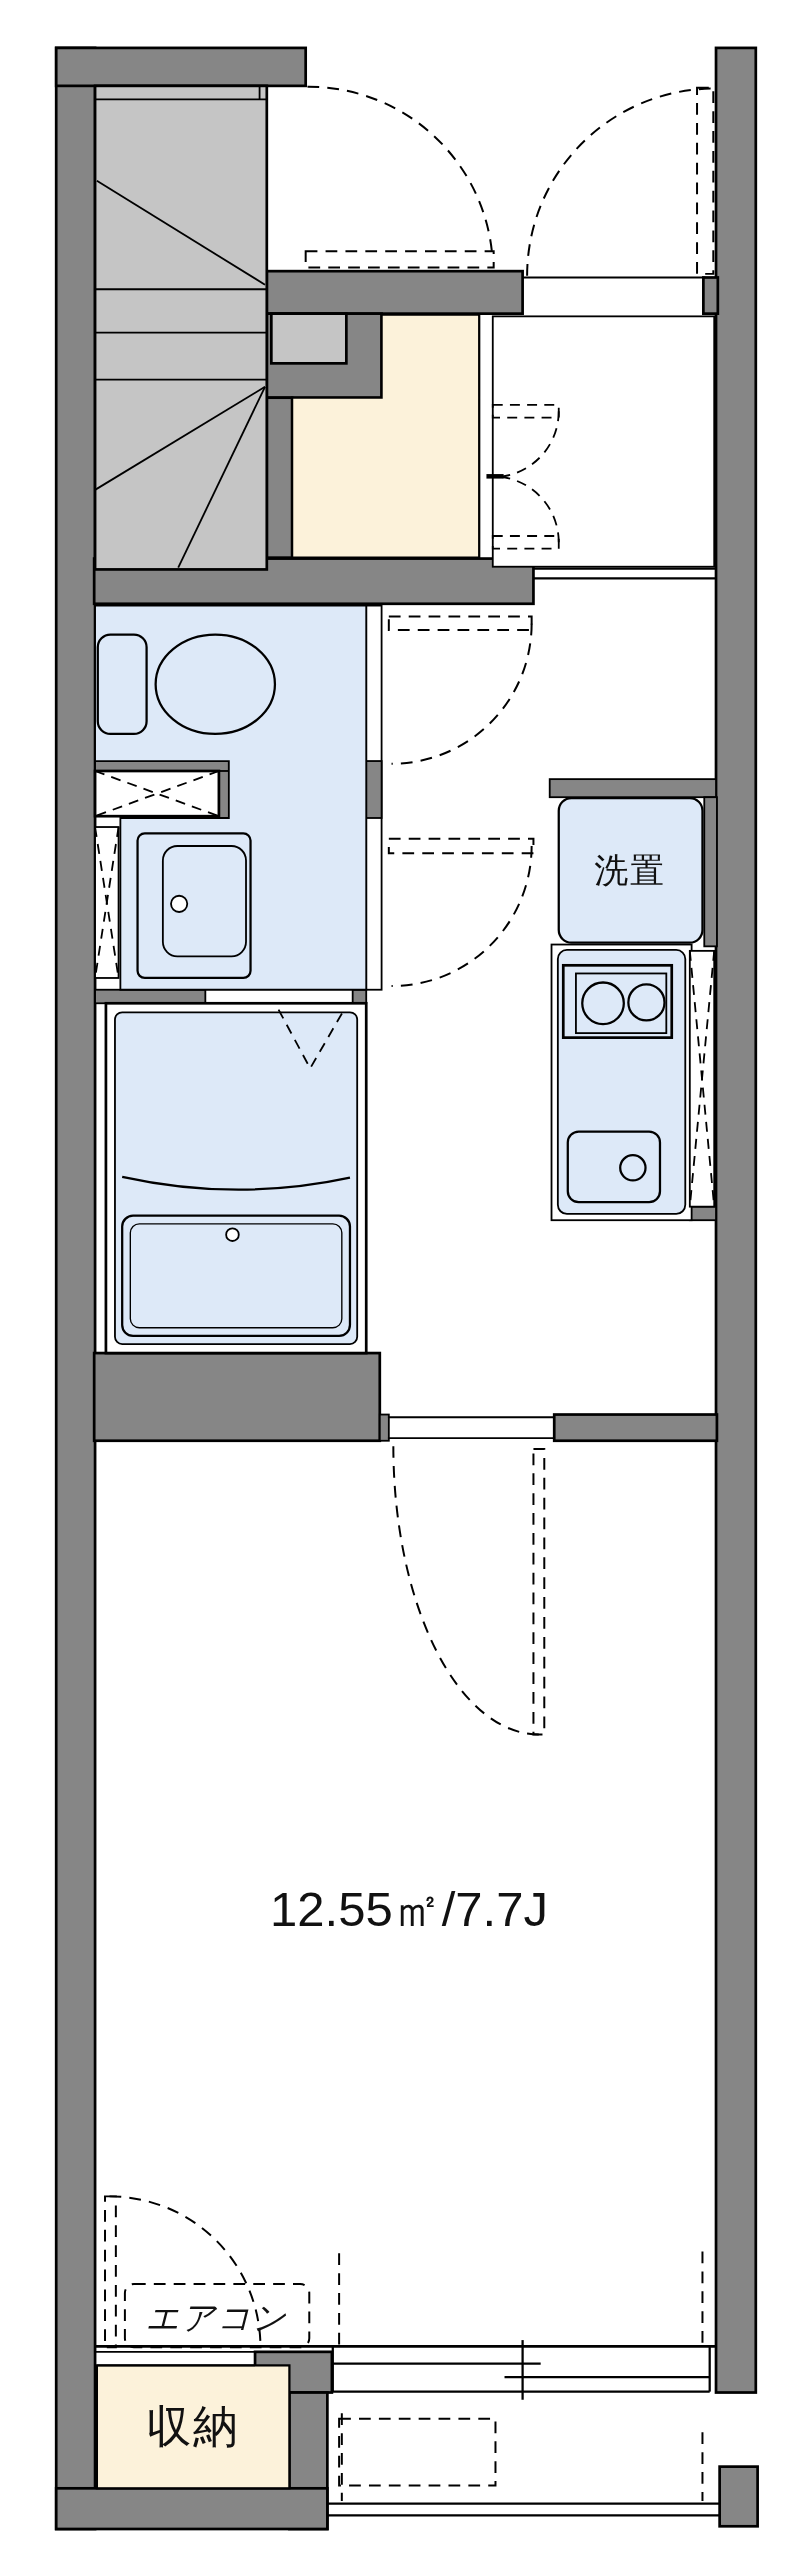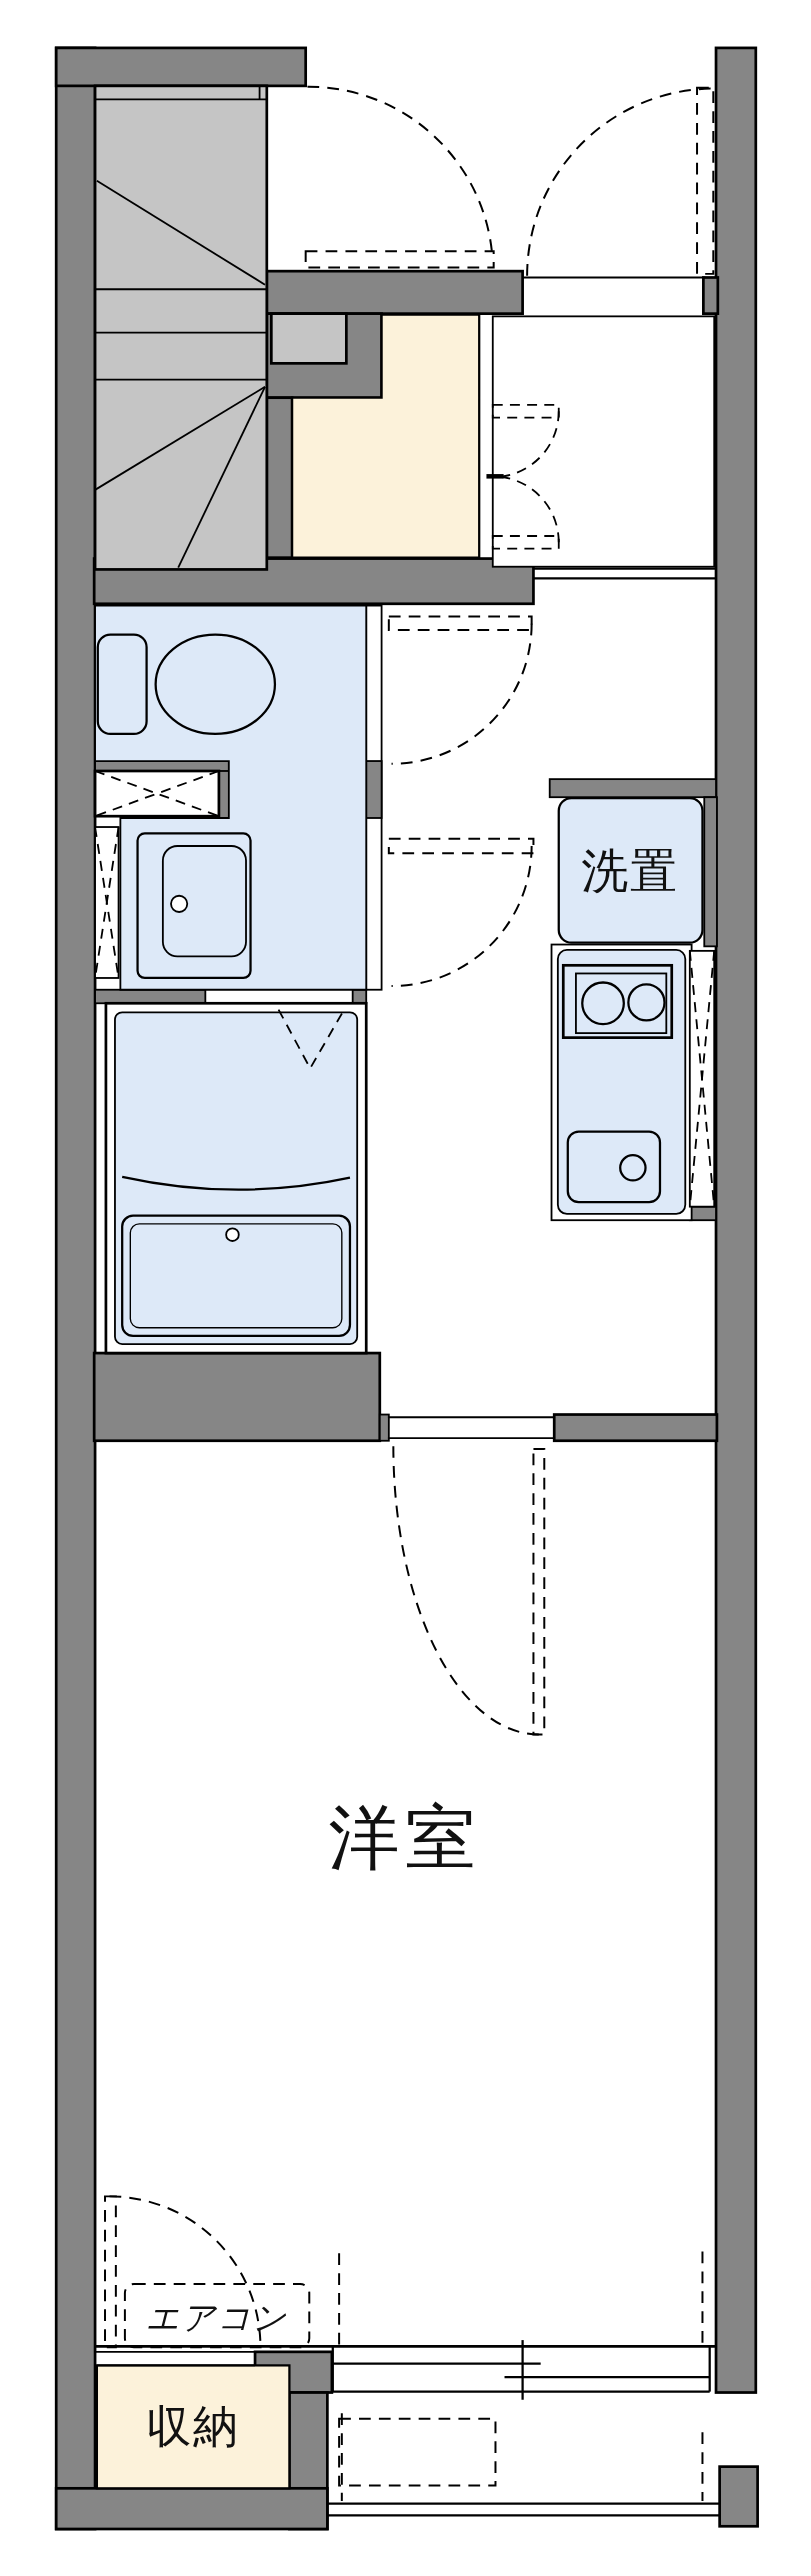--- a/index.html
+++ b/index.html
@@ -19,21 +19,21 @@
   .whitebox{fill:#fff;stroke:var(--line);stroke-width:2;}
   .ln{stroke:var(--line);stroke-width:2.5;fill:none;}
   .ln2{stroke:var(--line);stroke-width:2;fill:none;}
   .ln3{stroke:var(--line);stroke-width:3;fill:none;}
   .dash{stroke:var(--line);stroke-width:2.2;fill:none;stroke-dasharray:13 9;}
   .dashthin{stroke:var(--line);stroke-width:2;fill:none;stroke-dasharray:11 8;}
   .label{position:absolute;transform:translate(-50%,-50%);color:#111;
          white-space:nowrap;line-height:1;}
   .label-room{font-size:71px;letter-spacing:5.4px;}
   .label-area{font-size:49px;}
-  .label-laundry{font-size:47px;letter-spacing:1.8px;}
+  .label-laundry{font-size:34px;letter-spacing:1.8px;}
   .label-aircon{font-size:33px;letter-spacing:1.8px;font-style:italic;}
   .label-storage{font-size:45px;letter-spacing:1.8px;}
 </style>
 </head>
 <body>
 
 <div id="plan">
 <svg width="812" height="2576" viewBox="0 0 898 2850">
 
   <g>
@@ -172,18 +172,18 @@
     <rect class="dash" x="375" y="2676" width="173" height="74"></rect>
     <line class="dash" x1="375" y1="2493" x2="375" y2="2601"></line>
     <line class="dash" x1="378" y1="2670" x2="378" y2="2767"></line>
     <line class="dash" x1="777" y1="2491" x2="777" y2="2597"></line>
     <line class="dash" x1="777" y1="2691" x2="777" y2="2767"></line>
     <line class="ln" x1="362" y1="2770" x2="796" y2="2770"></line>
     <line class="ln" x1="362" y1="2783" x2="796" y2="2783"></line>
   </g>
 </svg>
 
-  <div class="label label-room" style="left:405px;top:1837px;">洋室</div>
+  <div class="label label-area" style="left:409px;top:1909px;">12.55㎡/7.7J</div>
   <div class="label label-laundry" style="left:630px;top:870px;">洗置</div>
   <div class="label label-aircon" style="left:217px;top:2317px;">エアコン</div>
   <div class="label label-storage" style="left:193px;top:2426px;">収納</div>
 </div>
 
 
 </body></html>

